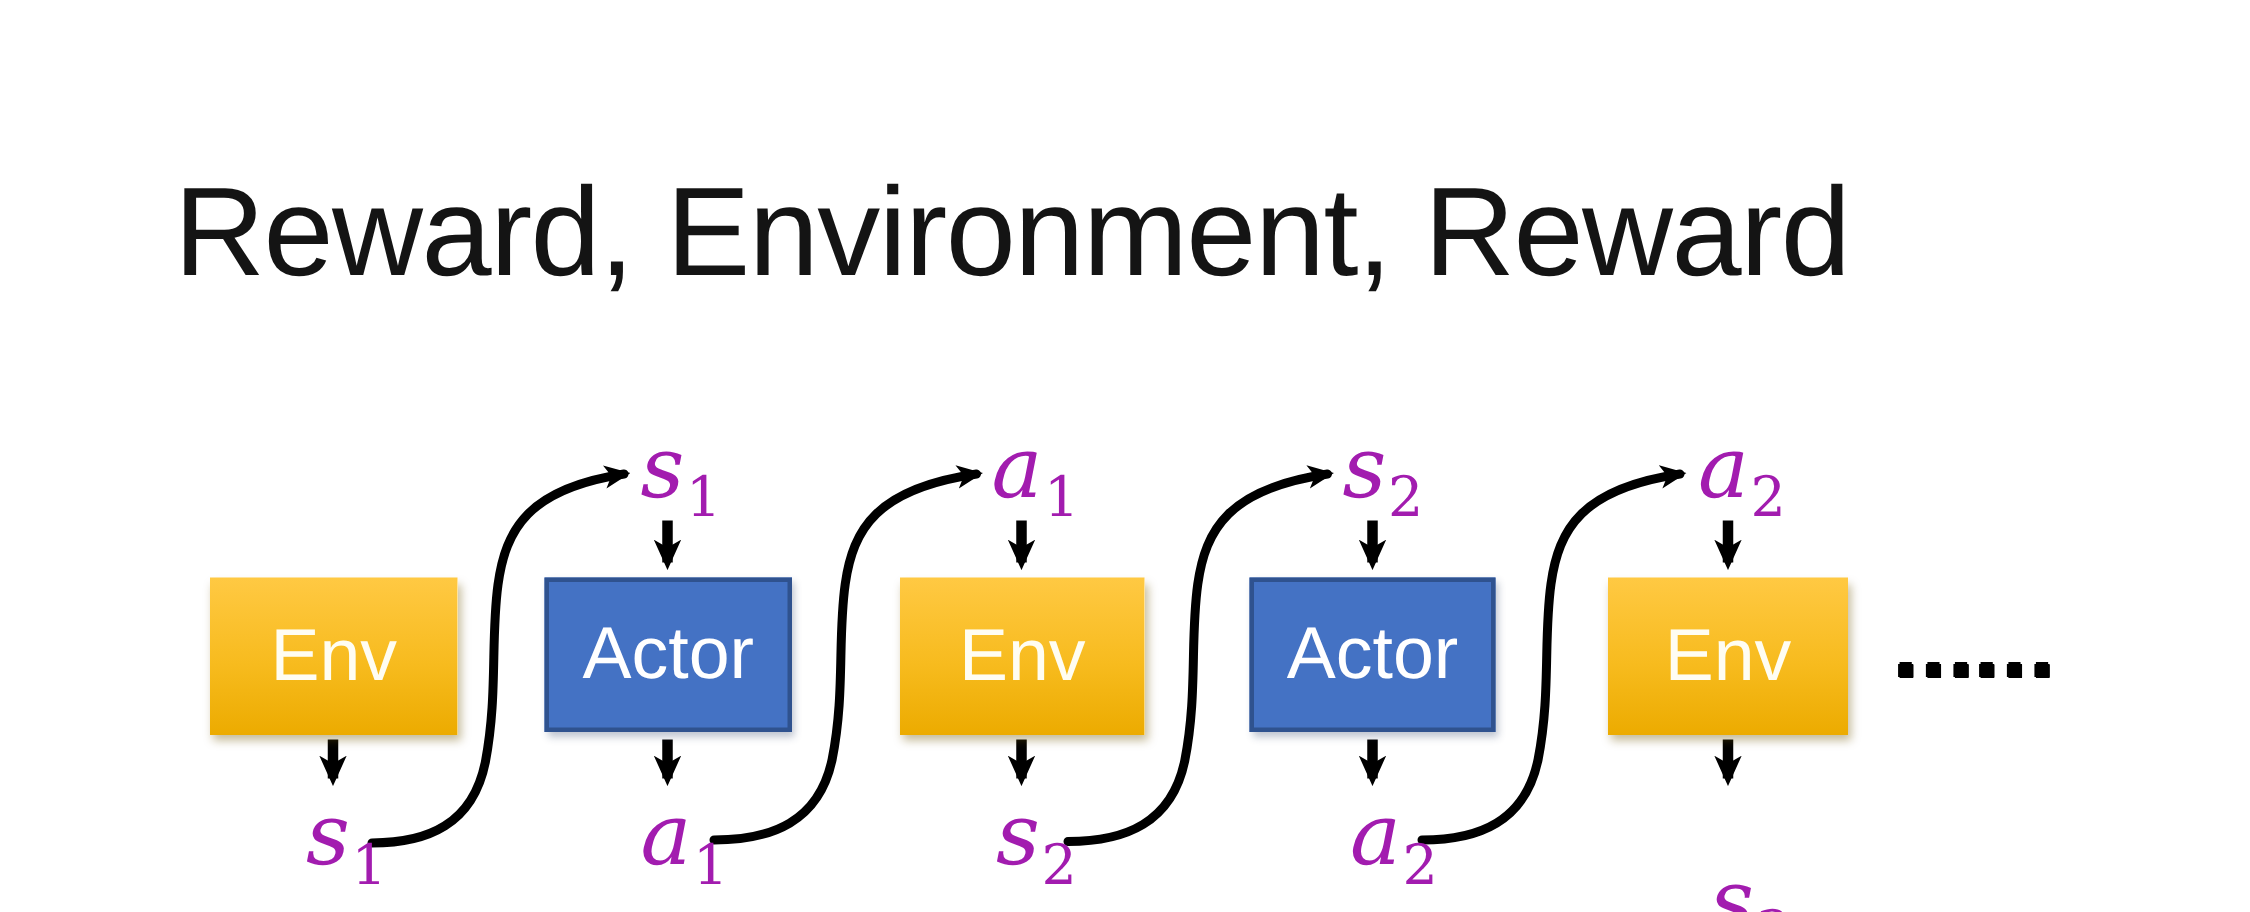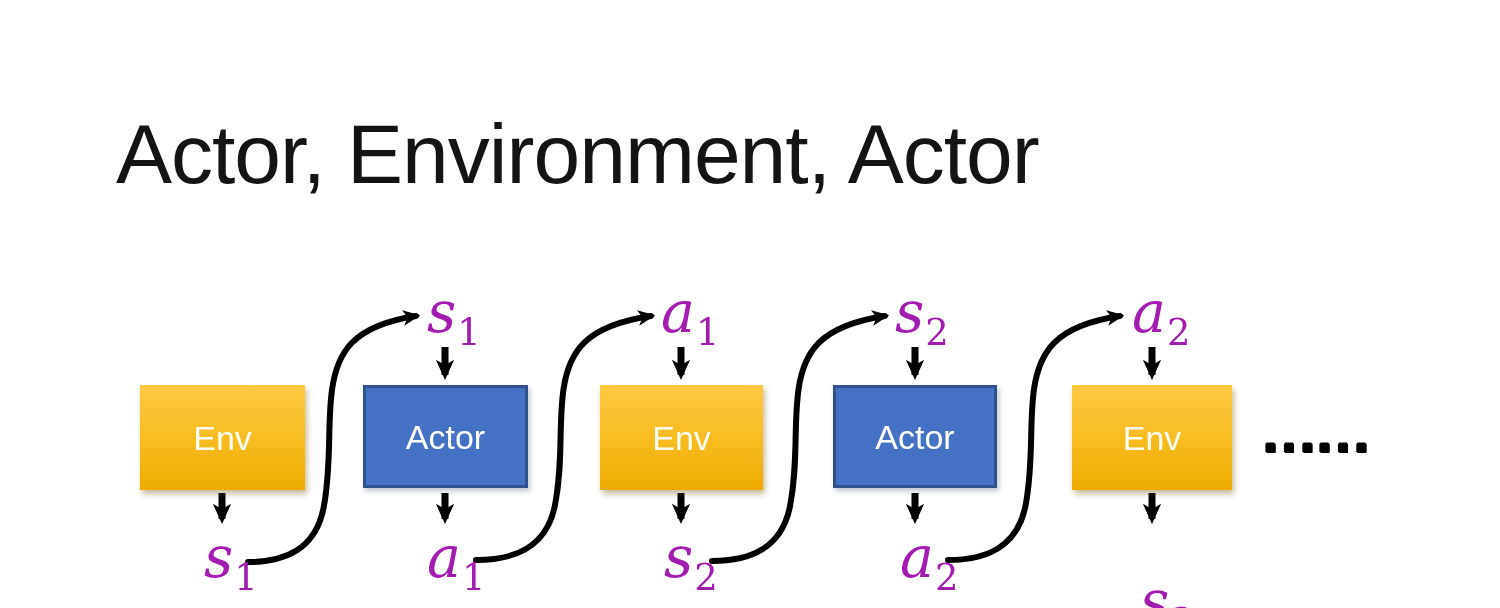--- a/index.html
+++ b/index.html
@@ -13,21 +13,21 @@
   .slide-title {
     position: absolute; left: 116px; top: 106px;
     font-family: "Liberation Sans", sans-serif;
     font-weight: 300; font-size: 84px; letter-spacing: -1px;
     color: #141414; white-space: nowrap;
   }
 
   
   .box {
     position: absolute; display: flex; align-items: center; justify-content: center;
-    font-size: 34px; line-height: 1; white-space: nowrap;
+    font-size: 49px; line-height: 1; white-space: nowrap;
   }
   .env {
     background: linear-gradient(180deg, #FFC943 0%, #F7BB1E 55%, #ECAB00 100%);
     color: #FFFDF2;
     box-shadow: 2px 4px 6px rgba(110, 85, 0, 0.40);
   }
   .actor {
     background: #4472C4;
     border: 3px solid #2F528F;
     color: #ffffff;
@@ -69,21 +69,21 @@
   }
 
   
   #arrow-layer { position: absolute; left: 0; top: 0; pointer-events: none; }
 </style>
 </head>
 <body>
 
 <div class="stage">
 
-  <div class="slide-title">Actor, Environment, Actor</div>
+  <div class="slide-title">Reward, Environment, Reward</div>
 
   <svg id="arrow-layer" width="1500" height="608" viewBox="0 0 1500 608">
     <defs>
       <marker id="ah" viewBox="0 0 10 10" refX="7.5" refY="5" markerWidth="2.9" markerHeight="2.9" orient="auto">
         <path d="M0,0.5 L10,5 L0,9.5 L2.6,5 z" fill="#000"></path>
       </marker>
     </defs>
   <line x1="445" y1="347" x2="445" y2="375" stroke="#000000" stroke-width="7" marker-end="url(#ah)"></line>
       <line x1="681" y1="347" x2="681" y2="375" stroke="#000000" stroke-width="7" marker-end="url(#ah)"></line>
       <line x1="915" y1="347" x2="915" y2="375" stroke="#000000" stroke-width="7" marker-end="url(#ah)"></line>

